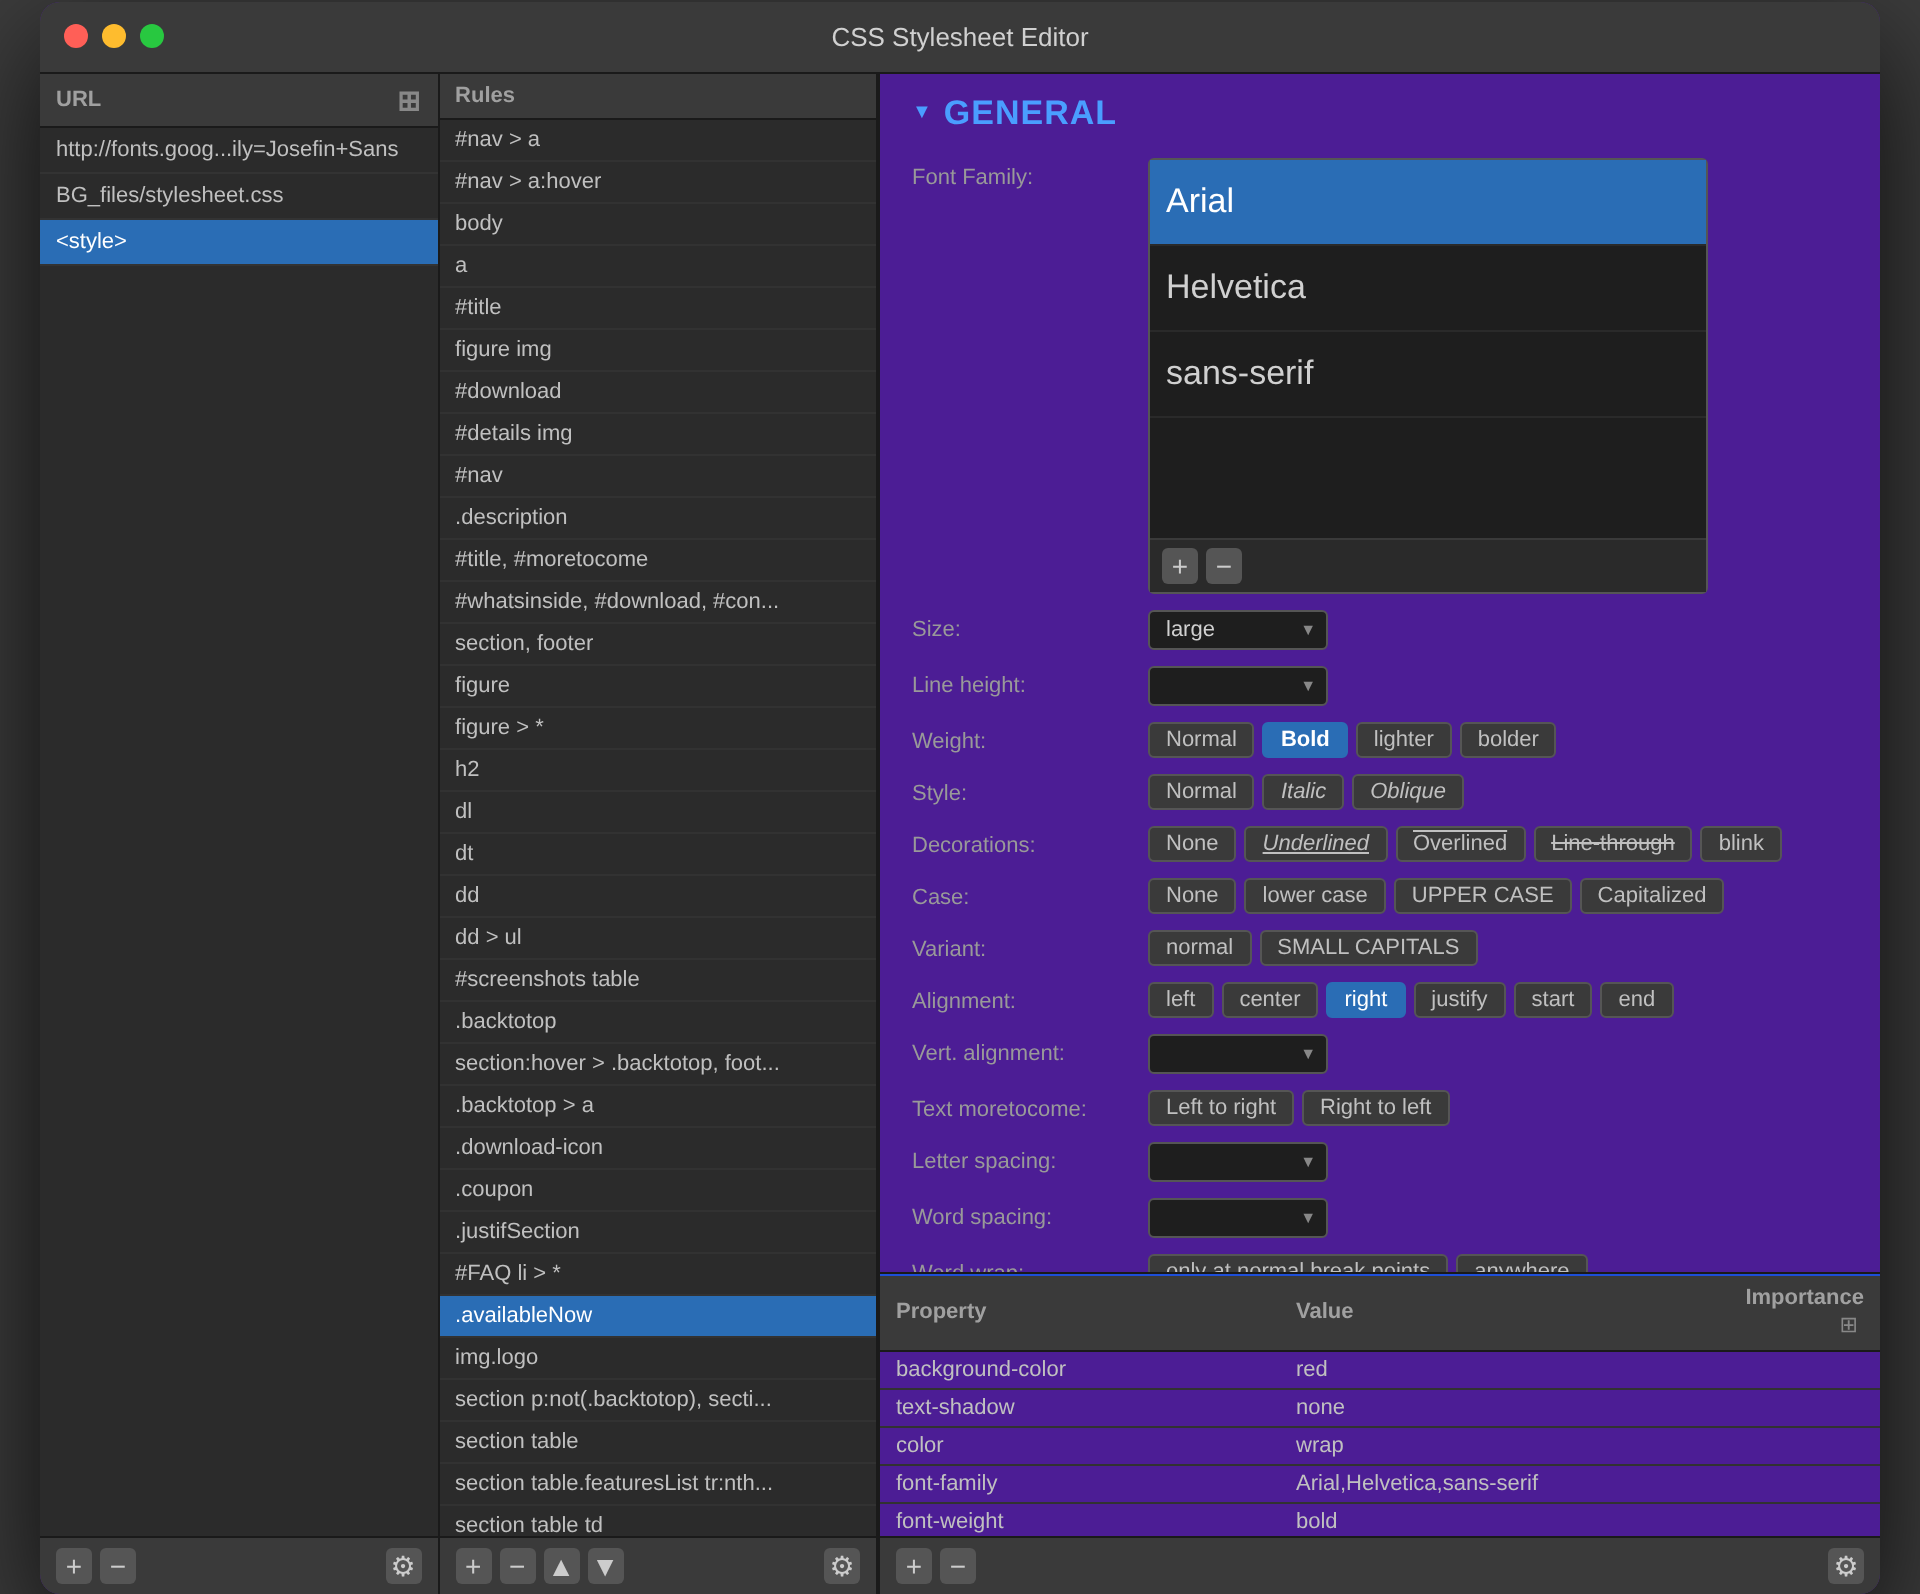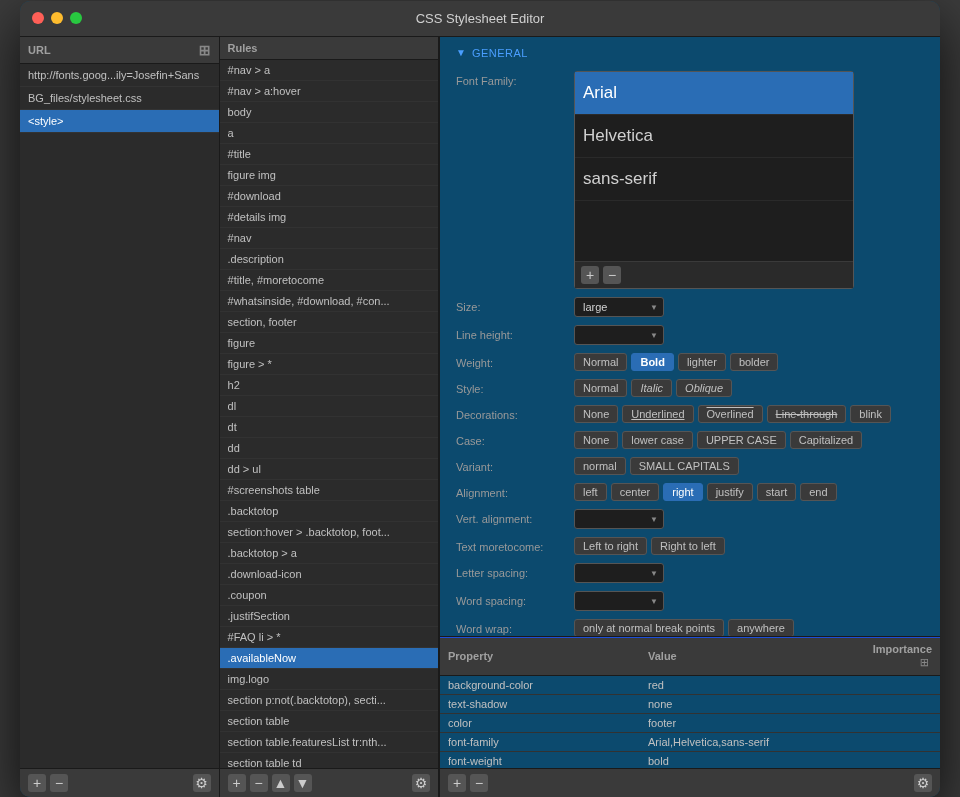--- a/index.html
+++ b/index.html
@@ -8,21 +8,21 @@
       font-family: -apple-system, BlinkMacSystemFont, 'Helvetica Neue', Arial, sans-serif;
       font-size: 12px;
       color: #d0d0d0;
       display: flex;
       justify-content: center;
       align-items: center;
       min-height: 100vh;
     }
     .window {
       width: 920px;
-      background: #0c4a6e;
+      background: #4c1d95;
       border-radius: 10px;
       overflow: hidden;
       box-shadow: 0 20px 60px rgba(0,0,0,0.8);
     }
     .titlebar {
       background: #3a3a3a;
       height: 36px;
       display: flex;
       align-items: center;
       padding: 0 12px;
@@ -146,22 +146,22 @@
       flex: 1;
       overflow-y: auto;
     }
     .general-header {
       display: flex;
       align-items: center;
       gap: 6px;
       margin-bottom: 12px;
     }
     .general-title {
-      font-size: 11px;
-      font-weight: 400;
+      font-size: 17px;
+      font-weight: 700;
       color: #4a9eff;
       letter-spacing: 0.5px;
     }
     .chevron-icon {
       color: #4a9eff;
       font-size: 10px;
     }
     .property-row {
       display: flex;
       align-items: flex-start;
@@ -254,21 +254,21 @@
       font-family: inherit;
     }
     .toggle-btn.active {
       background: #2a6db5;
       border-color: #2a6db5;
       color: white;
     }
     .toggle-btn.bold-btn { font-weight: bold; }
     .toggle-btn.italic-btn { font-style: italic; }
     .toggle-btn.oblique-btn { font-style: oblique; }
-    .toggle-btn.underline-btn { text-decoration: underline; }
+    .toggle-btn.underline-btn { text-decoration: underline; font-style: italic; }
     .toggle-btn.overline-btn { text-decoration: overline; }
     .toggle-btn.linethrough-btn { text-decoration: line-through; }
     .toggle-btn.smallcaps-btn { font-variant: small-caps; }
     .toggle-btn.uppercase-btn { text-transform: uppercase; }
     
     .align-row {
       display: flex;
       gap: 4px;
       flex-wrap: wrap;
     }
@@ -608,21 +608,21 @@
       <td>red</td>
       <td style="text-align:right"></td>
     </tr>
                 <tr>
       <td>text-shadow</td>
       <td>none</td>
       <td style="text-align:right"></td>
     </tr>
                 <tr>
       <td>color</td>
-      <td>footer</td>
+      <td>wrap</td>
       <td style="text-align:right"></td>
     </tr>
                 <tr>
       <td>font-family</td>
       <td>Arial,Helvetica,sans-serif</td>
       <td style="text-align:right"></td>
     </tr>
                 <tr>
       <td>font-weight</td>
       <td>bold</td>

